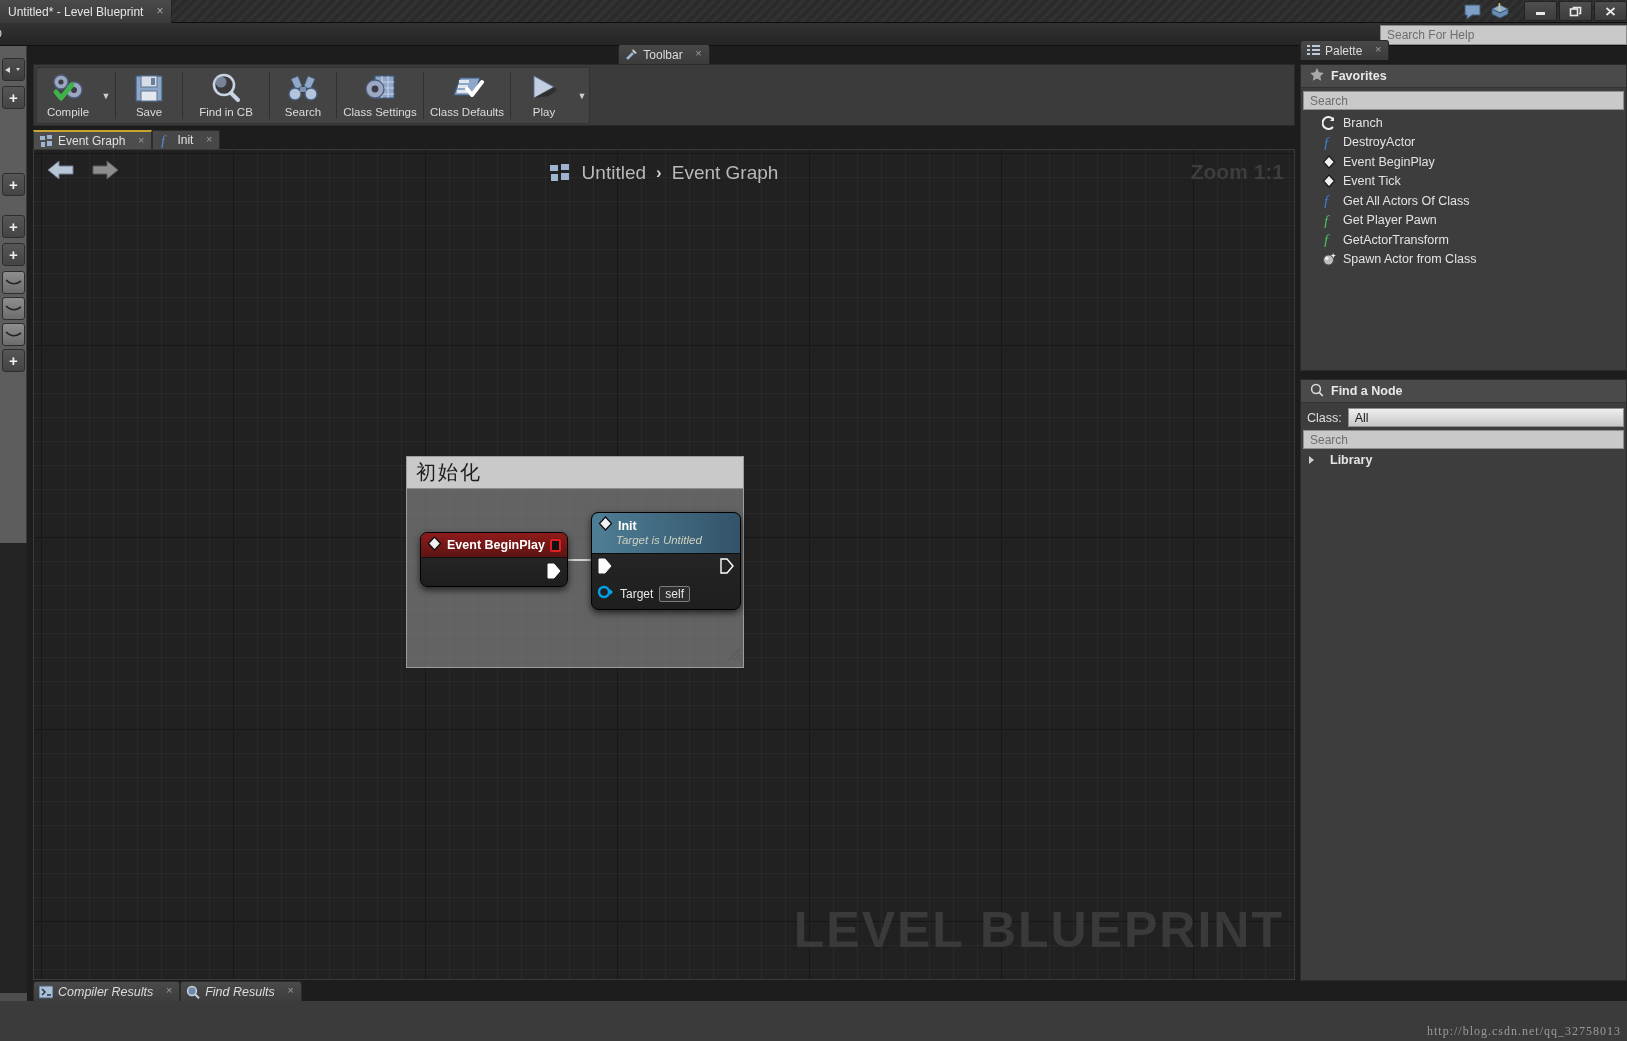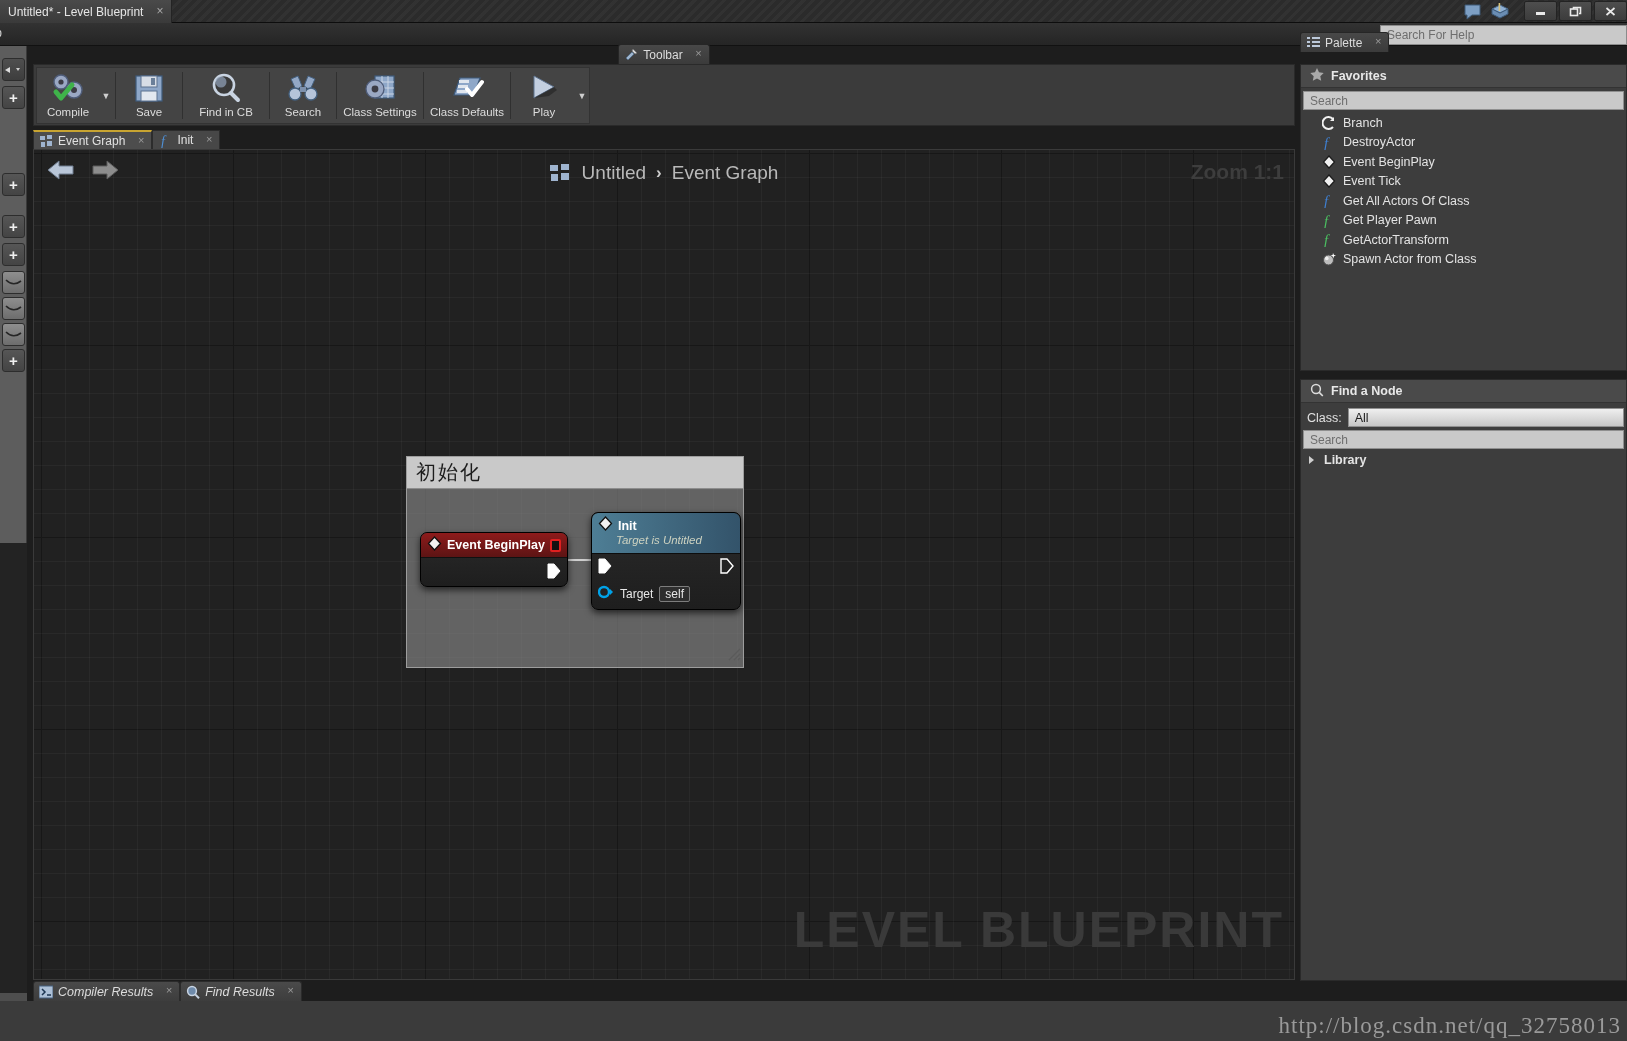--- a/index.html
+++ b/index.html
@@ -209,21 +209,21 @@
   .self-box {
     background: #2e2e2e; border: 1px solid #7d7d7d;
     color: #e6e6e6; font-size: 12px; padding: 0px 5px; border-radius: 2px;
   }
   .wire {
     position: absolute; left: 534px; top: 409px; width: 24px; height: 2px;
     background: #cfcfcf;
   }
 
   
-  .palette-tabrow { position: absolute; left: 1300px; top: 32px; width: 327px; height: 15px; }
+  .palette-tabrow { position: absolute; left: 1300px; top: 40px; width: 327px; height: 15px; }
   .palette {
     position: absolute; left: 1300px; top: 64px; width: 327px; height: 307px;
     background: #3d3d3d; border: 1px solid #2a2a2a;
   }
   .section-head {
     height: 23px; background: #4a4a4a; border-bottom: 1px solid #333;
     display: flex; align-items: center; gap: 7px; padding-left: 9px;
     color: #e8e8e8; font-size: 12.5px; font-weight: bold;
   }
   .search-field {
@@ -245,40 +245,40 @@
   .fn-classrow {
     display: flex; align-items: center; gap: 6px; padding: 5px 2px 0 6px;
   }
   .fn-classlabel { color: #e0e0e0; font-size: 12.5px; }
   .fn-classvalue {
     flex: 1; height: 19px; background: linear-gradient(to bottom,#efefef,#c6c6c6);
     border: 1px solid #8f8f8f; color: #1d1d1d; font-size: 12.5px;
     padding: 1px 6px; display: flex; align-items: center;
   }
   .fn-library {
-    display: flex; align-items: center; gap: 10px; padding-left: 8px; margin-top: 4px;
+    display: flex; align-items: center; gap: 16px; padding-left: 8px; margin-top: 4px;
     color: #e4e4e4; font-size: 12.5px; font-weight: bold;
   }
   .tri { width: 0; height: 0; border-left: 5px solid #cfcfcf; border-top: 4px solid transparent; border-bottom: 4px solid transparent; }
 
   
   .bottomtabs { position: absolute; left: 33px; top: 981px; width: 1262px; height: 28px; font-style: italic; }
   .btab {
     height: 20px; padding: 0 26px 0 24px; display: inline-flex; align-items: center;
     color: #dcdcdc; font-size: 12.5px; position: relative; vertical-align: top;
     background: linear-gradient(to bottom,#4a4a4a,#3d3d3d);
     border: 1px solid #2b2b2b; border-bottom: none;
     border-top-left-radius: 3px; border-top-right-radius: 3px;
   }
   .btab .bclose { position: absolute; right: 7px; top: 2px; color: #9a9a9a; font-size: 11px; }
   .btab .bicon { position: absolute; left: 5px; top: 3px; width: 14px; height: 14px; }
 
   .urlwatermark {
     position: absolute; right: 6px; bottom: 2px;
-    color: #9a9a9a; font-size: 23px;
+    color: #9a9a9a; font-size: 12px;
     font-family: "Liberation Serif", serif; letter-spacing: 1px;
   }
   .bottombar {
     position: absolute; left: 0; top: 1001px; width: 1627px; height: 40px;
     background: #3b3b3b;
   }
 </style>
 </head>
 <body>
 

